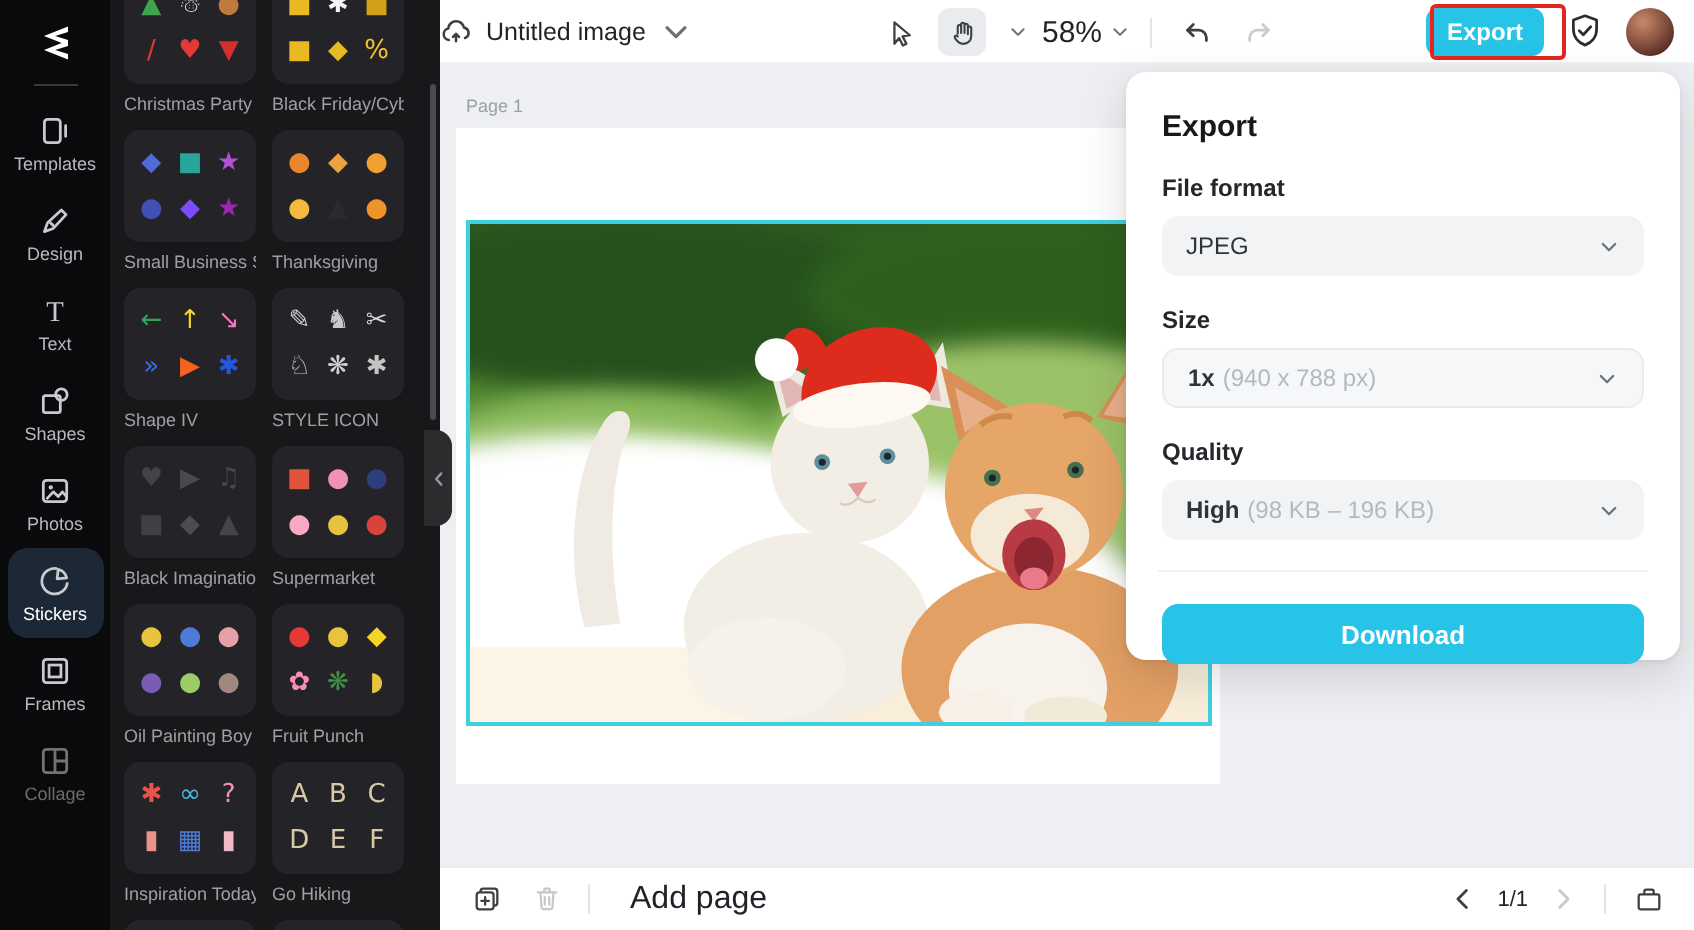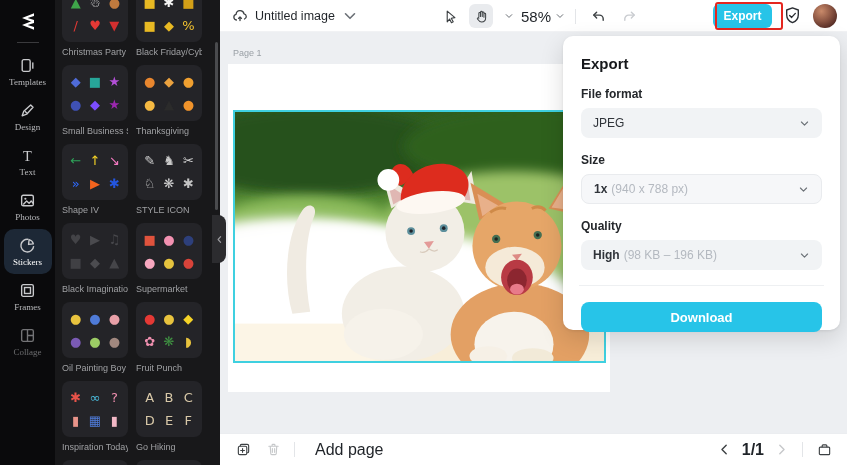--- a/index.html
+++ b/index.html
@@ -8,38 +8,38 @@
   .icon { display:inline-flex; align-items:center; justify-content:center; }
   .icon svg { display:block; }
 
   
   .nav-rail { position:absolute; left:0; top:0; width:55px; height:465px; background:#0a0a0c; z-index:30; display:flex; flex-direction:column; align-items:center; }
   .logo { width:55px; height:34px; display:flex; align-items:center; justify-content:center; margin-top:4px; }
   .logo svg { width:20px; height:20px; }
   .logo-divider { width:22px; height:1px; background:#3a3a3d; margin:4px 0 6px; }
   .nav-item { width:48px; height:45px; display:flex; flex-direction:column; align-items:center; justify-content:center; gap:3px; color:#c9cacd; cursor:pointer; border-radius:10px; }
   .nav-item .icon svg { width:17px; height:17px; }
-  .nav-item .nav-label { font-size:9px; color:#b9babd; white-space:nowrap;font-family:Liberation Serif, serif; }
+  .nav-item .nav-label { font-size:9px; color:#b9babd; white-space:nowrap; }
   .nav-item.active { background:#1d2836; }
   .nav-item.active .nav-label { color:#fff; }
   .nav-item.dim { opacity:.55; }
 
   
   .sticker-panel { position:absolute; left:55px; top:0; width:165px; height:465px; background:#18181a; z-index:25; overflow:hidden; }
   .sticker-grid { position:absolute; left:7px; top:-14px; display:grid; grid-template-columns:66px 66px; column-gap:8px; row-gap:8px; }
   .cat { width:66px; }
   .tile { width:66px; height:56px; background:#242428; border-radius:8px; display:grid; grid-template-columns:repeat(3,1fr); grid-template-rows:1fr 1fr; align-items:center; justify-items:center; padding:5px 4px; cursor:pointer; }
   .stk { font-size:13px; line-height:1; font-family:"DejaVu Sans",sans-serif; }
   .cat-label { margin-top:5px; font-size:9px; color:#9fa0a3; white-space:nowrap; overflow:hidden; max-width:66px; }
   .panel-scrollbar { position:absolute; right:2px; top:42px; width:3px; height:168px; background:#4a4b4e; border-radius:2px; }
   .collapse-tab { position:absolute; left:212px; top:215px; width:14px; height:48px; background:#2c2c2f; border-radius:0 8px 8px 0; z-index:26; display:flex; align-items:center; justify-content:center; color:#9a9a9e; cursor:pointer; }
   .collapse-tab svg { width:9px; height:9px; }
 
   
-  .topbar { position:absolute; left:220px; top:0; width:627px; height:32px; background:#fff; z-index:40; display:flex; padding:0 10px 0 12px; border-bottom:1px solid #f1f2f4;gap:11px; }
+  .topbar { position:absolute; left:220px; top:0; width:627px; height:32px; background:#fff; z-index:40; display:flex; padding:0 10px 0 0; border-bottom:1px solid #f1f2f4;gap:11px; }
   .doc-group { display:flex; align-items:center; gap:7px; color:#3c4043; }
   .doc-group .icon svg { width:16px; height:16px; }
   .doc-title { font-size:12.5px; color:#1f2328; font-weight:500; }
   .caret { color:#6b7076; }
   .caret svg { width:10px; height:10px; }
   .tools { position:absolute; left:218px; top:0; height:32px; display:flex; align-items:center; gap:7px; color:#3c4043; }
   .tool-btn { width:24px; height:24px; border-radius:6px; display:flex; align-items:center; justify-content:center; cursor:pointer; }
   .tool-btn svg { width:15px; height:15px; }
   .tool-btn.selected { background:#e9ebee; }
   .zoom-group { display:flex; align-items:center; gap:4px; cursor:pointer; }
@@ -75,21 +75,21 @@
   .pop-divider { height:1px; background:#eef0f2; margin:2px -2px 16px; }
   .download-btn { width:100%; height:30px; background:#27c4e8; border:none; border-radius:8px; color:#fff; font-size:13px; font-weight:bold; font-family:"Liberation Sans",sans-serif; cursor:pointer; }
 
   
   .bottombar { position:absolute; left:220px; bottom:0; width:627px; height:32px; background:#fff; border-top:1px solid #ebedf0; z-index:40; display:flex; align-items:center; padding:0 12px; color:#3c4043; }
   .bb-btn { width:22px; height:22px; display:flex; align-items:center; justify-content:center; cursor:pointer; border-radius:5px; }
   .bb-btn svg { width:15px; height:15px; }
   .bb-btn.disabled { color:#c6c8ca; cursor:default; }
   .addpage { display:flex; align-items:center; gap:6px; cursor:pointer; margin-left:4px; }
   .addpage-label { font-size:16px; font-weight:500; color:#1f2328; }
-  .page-indicator { font-size:16px; font-weight:700; color:#1f2328; margin:0 6px; }
+  .page-indicator { font-size:11px; font-weight:400; color:#1f2328; margin:0 6px; }
 </style>
 </head>
 <body>
 
 <div class="nav-rail">
   <div class="logo">
     <svg viewBox="0 0 20 20">
         <path fill="#fff" d="M16 2.2L4 7l12 4.8V9L9.6 7 16 5z"></path>
         <path fill="#fff" d="M16 9.2L4 14l12 4.8V16l-6.4-2L16 12z"></path>
       </svg>
@@ -114,20 +114,29 @@
         </span>
         <span class="nav-label">Design</span>
       </div>
       <div class="nav-item">
         <span class="icon">
           <svg viewBox="0 0 16 16" fill="currentColor">
             <text x="8" y="12.8" text-anchor="middle" font-size="13.5" font-family="Liberation Serif,serif">T</text>
           </svg>
         </span>
         <span class="nav-label">Text</span>
+      </div>
+      <div class="nav-item">
+        <span class="icon">
+          <svg viewBox="0 0 16 16" fill="none" stroke="currentColor" stroke-width="1.3">
+            <rect x="2.5" y="5.5" width="8" height="8" rx="1"></rect>
+            <circle cx="11" cy="5" r="2.7"></circle>
+          </svg>
+        </span>
+        <span class="nav-label">Shapes</span>
       </div>
       <div class="nav-item">
         <span class="icon">
           <svg viewBox="0 0 16 16" fill="none" stroke="currentColor" stroke-width="1.3" stroke-linejoin="round">
             <rect x="2.5" y="3" width="11" height="10" rx="1.5"></rect>
             <circle cx="6" cy="6.3" r="1" fill="currentColor" stroke="none"></circle>
             <path d="M4 11.8l3.2-3.4 2.3 2.2 2-2.2 2 2.4"></path>
           </svg>
         </span>
         <span class="nav-label">Photos</span>

